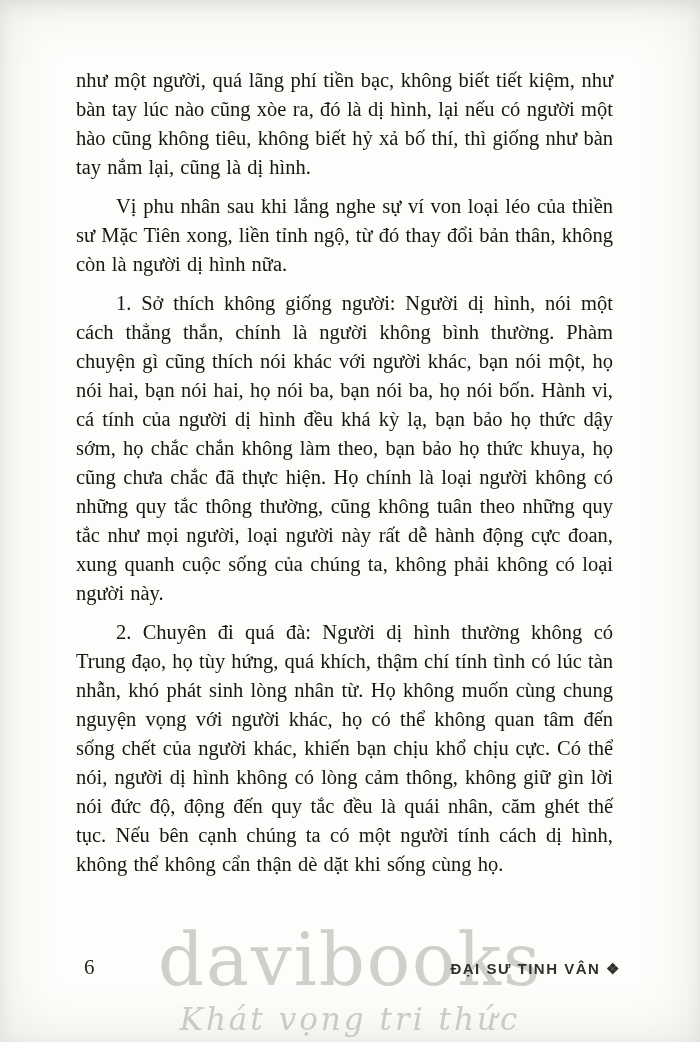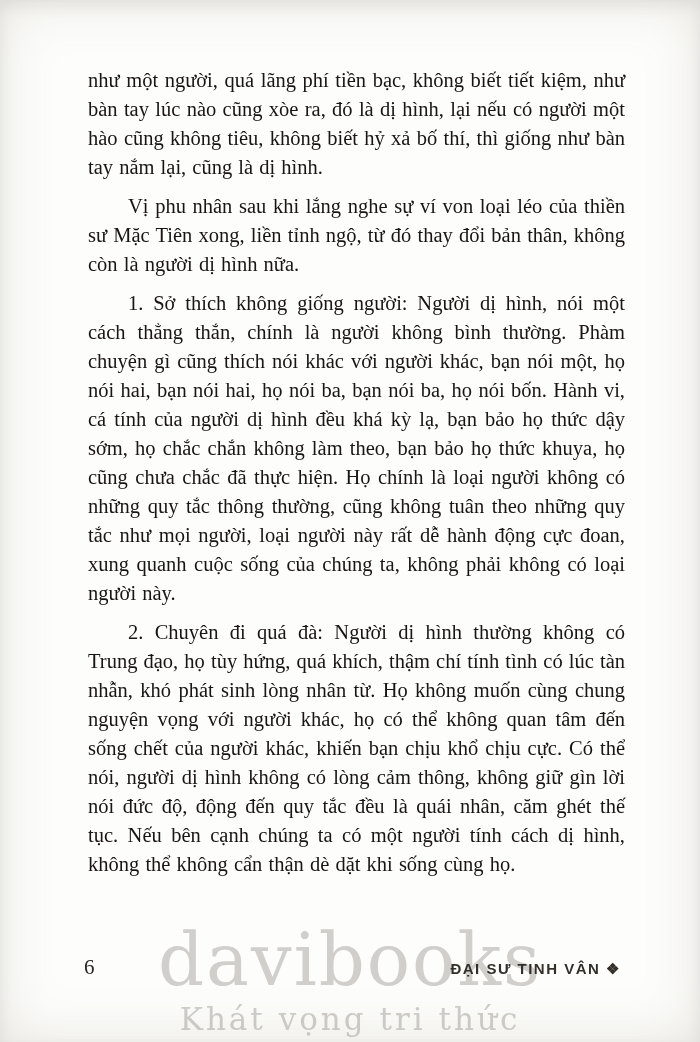--- a/index.html
+++ b/index.html
@@ -14,21 +14,21 @@
     margin: 0 auto;
     background: #fdfdfb;
     box-shadow: inset 0 0 55px rgba(120,115,105,0.18), inset 0 6px 14px rgba(120,115,105,0.12);
     overflow: hidden;
     font-family: "Liberation Serif", "DejaVu Serif", serif;
     color: #181512;
   }
   .text-block {
     position: absolute;
     top: 66px;
-    left: 88px;
+    left: 76px;
     width: 537px;
   }
   .text-block p {
     margin: 0 0 10px 0;
     font-size: 20.5px;
     line-height: 29px;
     text-align: justify;
     text-indent: 40px;
     word-spacing: 1px;
   }
@@ -52,20 +52,21 @@
     color: rgba(140, 138, 132, 0.40);
     letter-spacing: 2px;
   }
   .wm-sub {
     font-family: "DejaVu Serif", serif;
     font-size: 31px;
     line-height: 34px;
     margin-top: 2px;
     color: rgba(140, 138, 132, 0.42);
     letter-spacing: 3px;
+    font-style: italic;
   }
   .footer {
     position: absolute;
     left: 84px;
     right: 79px;
     bottom: 62px;
     display: flex;
     justify-content: space-between;
     align-items: baseline;
     z-index: 2;

